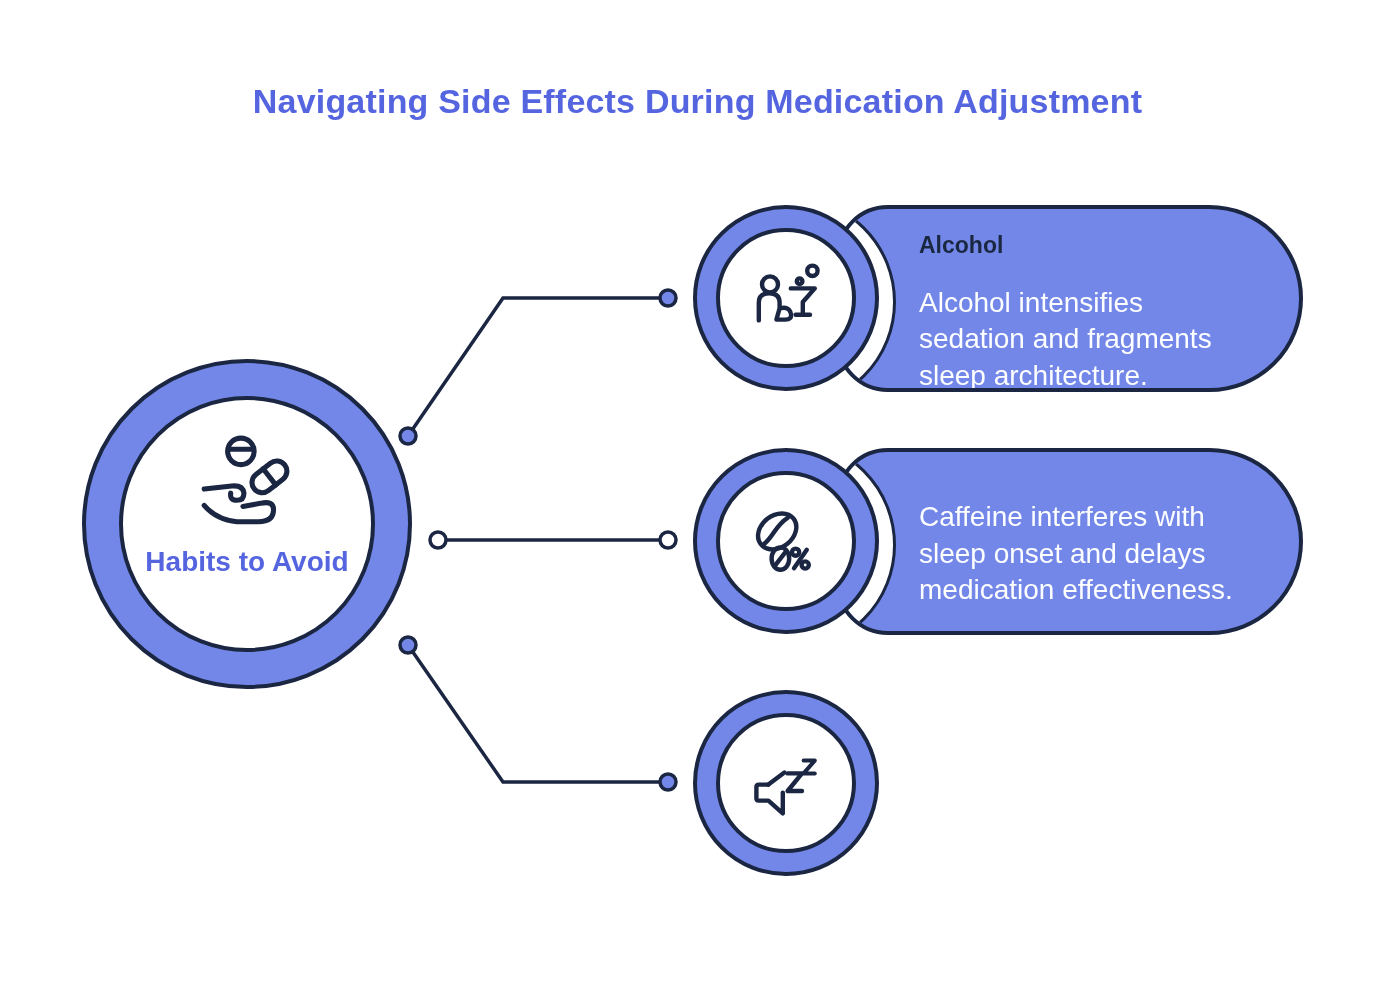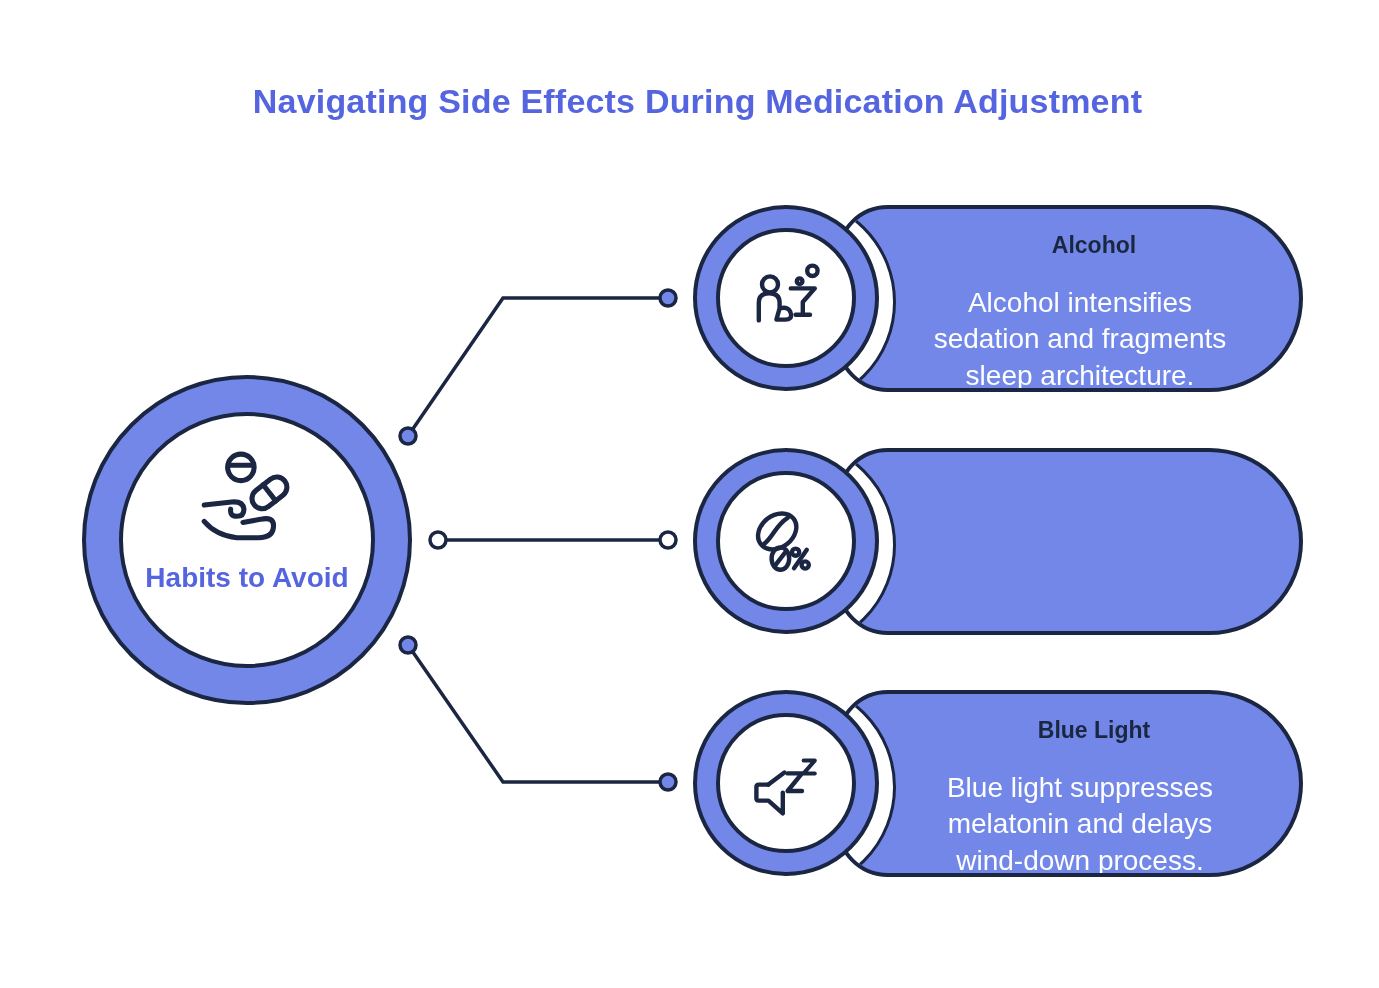--- a/index.html
+++ b/index.html
@@ -14,21 +14,21 @@
     letter-spacing:.2px;margin:0;
   }
   
   .connectors{position:absolute;left:0;top:0;z-index:0;}
   .connectors path{fill:none;stroke:#1B2642;stroke-width:3.5px;}
   .connectors circle{stroke:#1B2642;stroke-width:3.5px;}
   .node-accent{fill:#7387E8;}
   .node-hollow{fill:#ffffff;}
   
   .center-group{
-    position:absolute;left:82px;top:375px;width:330px;height:330px;
+    position:absolute;left:82px;top:359px;width:330px;height:330px;
     box-sizing:border-box;border:4px solid #1B2642;border-radius:50%;
     background:#7387E8;z-index:3;
     display:flex;align-items:center;justify-content:center;
   }
   .center-inner{
     width:256px;height:256px;box-sizing:border-box;
     border:4px solid #1B2642;border-radius:50%;background:#ffffff;
     display:flex;flex-direction:column;align-items:center;justify-content:flex-start;
     padding-top:34px;
   }
@@ -40,21 +40,21 @@
   .card{
     position:absolute;left:836px;width:467px;height:187px;
     box-sizing:border-box;background:#7387E8;border:4px solid #1B2642;
     border-radius:52px 94px 94px 52px;overflow:hidden;z-index:1;
   }
   .card .gap-ring{
     position:absolute;left:-156px;top:-13px;width:212px;height:212px;
     box-sizing:border-box;background:#ffffff;border:3px solid #1B2642;
     border-radius:50%;
   }
-  .card-text{position:relative;z-index:2;padding:22px 30px 0 79px;text-align:center;}
+  .card-text{position:relative;z-index:2;padding:22px 30px 0 79px;}
   .card-title{margin:0;font-size:23px;font-weight:700;color:#1A2740;line-height:1.25;}
   .card-desc{margin:25px 0 0 0;font-size:28px;color:#FDFEFF;line-height:1.31;max-width:322px;}
   .item-circle{
     position:absolute;left:693px;width:186px;height:186px;
     box-sizing:border-box;border:4px solid #1B2642;border-radius:50%;
     background:#7387E8;z-index:3;
     display:flex;align-items:center;justify-content:center;
   }
   .item-circle-inner{
     width:140px;height:140px;box-sizing:border-box;
@@ -115,43 +115,37 @@
         <line x1="62" y1="71" x2="80" y2="71"></line>
         <circle cx="83" cy="16" r="6.5"></circle>
         <circle cx="67" cy="29" r="3.5"></circle>
       </svg>
     </div>
   </div>
 
   <div class="card" style="top:448px;">
     <div class="gap-ring"></div>
     <div class="card-text">
+      <p class="card-desc">Caffeine interferes with sleep onset and delays medication effectiveness.</p>
     </div>
   </div>
   <div class="item-circle" style="top:448px;">
     <div class="item-circle-inner">
       <svg class="icon" width="80" height="80" viewBox="0 0 100 100" stroke-width="5.5">
         <ellipse cx="39" cy="38" rx="26" ry="20" transform="rotate(-38 39 38)"></ellipse>
         <path d="M21,55 C34,46 36,31 52,21"></path>
         <ellipse cx="43" cy="72" rx="11" ry="14"></ellipse>
         <line x1="36" y1="81" x2="50" y2="63"></line>
         <line x1="60" y1="84" x2="76" y2="61"></line>
         <circle cx="62" cy="64" r="4.5"></circle>
         <circle cx="74" cy="80" r="4.5"></circle>
       </svg>
     </div>
   </div>
 
-  <div class="card" style="top:690px;">
-    <div class="gap-ring"></div>
-    <div class="card-text">
-      <h2 class="card-title">Blue Light</h2>
-      <p class="card-desc">Blue light suppresses melatonin and delays wind-down process.</p>
-    </div>
-  </div>
   <div class="item-circle" style="top:690px;">
     <div class="item-circle-inner">
       <svg class="icon" width="80" height="80" viewBox="0 0 100 100" stroke-width="5.5">
         <path d="M28,52 L16,52 Q13,52 13,55 L13,69 Q13,72 16,72 L28,72 L46,88 L46,62"></path>
         <path d="M28,52 L48,37"></path>
         <path d="M52,38 L70,38 L52,60 L70,60"></path>
         <path d="M72,22 L86,22 L72,38 L86,38" stroke-width="5"></path>
       </svg>
     </div>
   </div>

